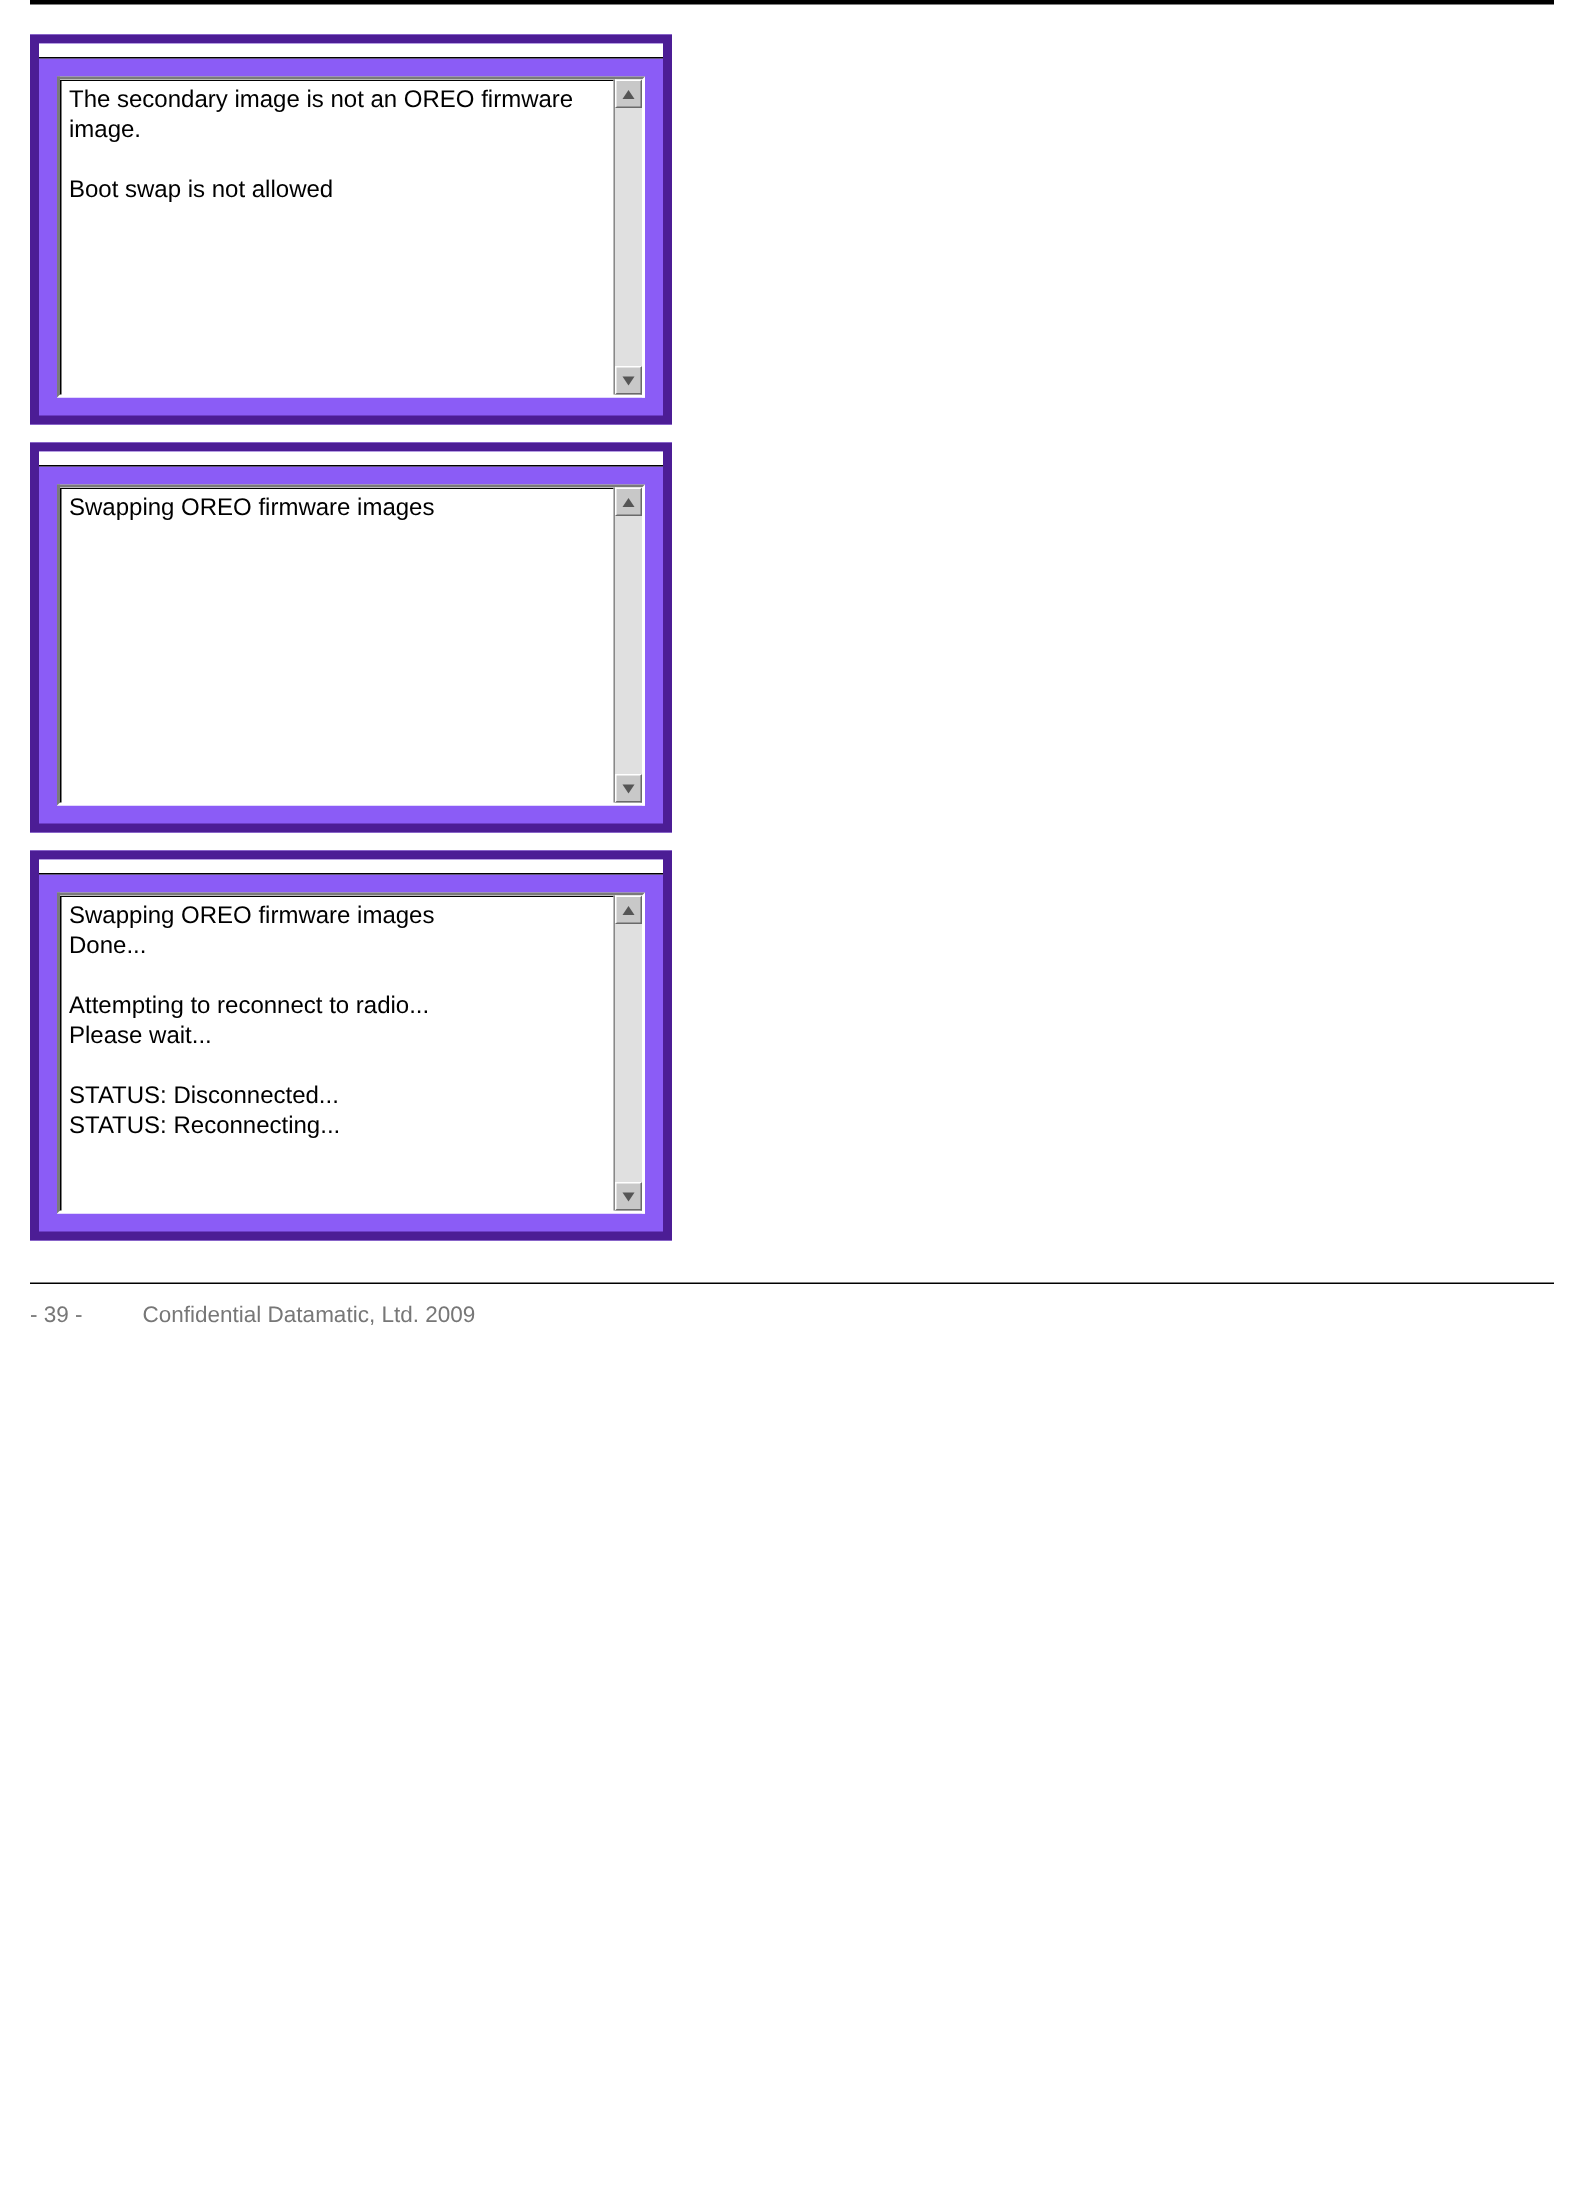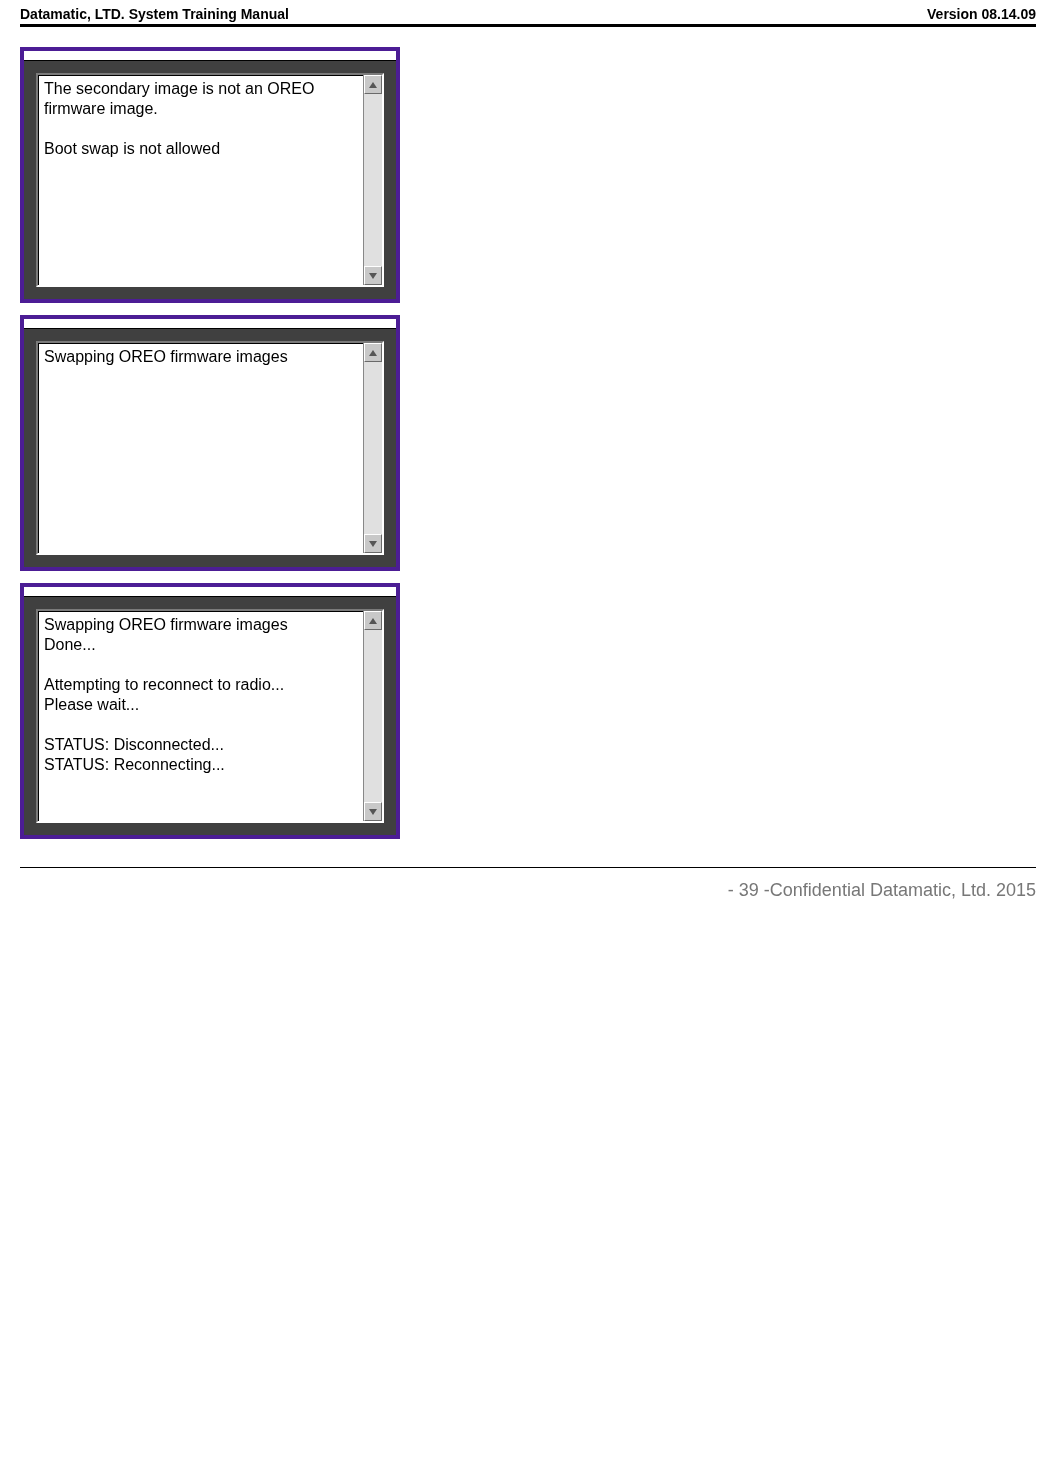--- a/index.html
+++ b/index.html
@@ -30,23 +30,23 @@
     margin-bottom: 20px;
   }
   .body-text {
     font-family: "Times New Roman", Times, serif;
     font-size: 21px;
     line-height: 1.2;
     margin: 18px 0;
   }
 
   .dialog-outer {
-    width: 380px;
-    background: #404040;
-    border: 4px solid #4c1d95;
+    width: 428px;
+    background: #8b5cf6;
+    border: 6px solid #4c1d95;
     box-sizing: border-box;
     margin-bottom: 12px;
   }
   .titlebar {
     height: 9px;
     background: #fff;
     border-bottom: 1px solid #000;
   }
   .inner-wrap {
     padding: 12px;
@@ -104,37 +104,34 @@
     border-top: 6px solid #555;
   }
 
   .footer-rule {
     height: 1.2px;
     background: #000;
     margin-top: 28px;
   }
   .footer-row {
     display: flex;
-    justify-content: flex-end;
-    font-size: 18px;
+    justify-content: flex-start;
+    font-size: 15px;
     color: #777;
     padding: 12px 0 10px 0;
+    gap: 40px;
   }
   .footer-left { font-family: Arial, sans-serif; }
   .footer-right { font-family: Arial, sans-serif; }
 </style>
 </head>
 <body>
 
 <div class="page">
 
-  <div class="header-row">
-    <span>Datamatic, LTD. System Training  Manual</span>
-    <span>Version 08.14.09</span>
-  </div>
   <div class="header-rule"></div>
 
   <div class="dialog-outer">
     <div class="titlebar"></div>
     <div class="inner-wrap">
       <div class="sunken">
         <div class="textpane">The secondary image is not an OREO firmware image.
 
 Boot swap is not allowed</div>
         <div class="scrollbar">
@@ -188,16 +185,16 @@
               <div class="tri-down"></div>
             </div>
         </div>
       </div>
     </div>
   </div>
 
   <div class="footer-rule"></div>
   <div class="footer-row">
     <span class="footer-left">- 39 -</span>
-    <span class="footer-right">Confidential Datamatic, Ltd. 2015</span>
+    <span class="footer-right">Confidential Datamatic, Ltd. 2009</span>
   </div>
 
 </div>
 
 </body></html>

